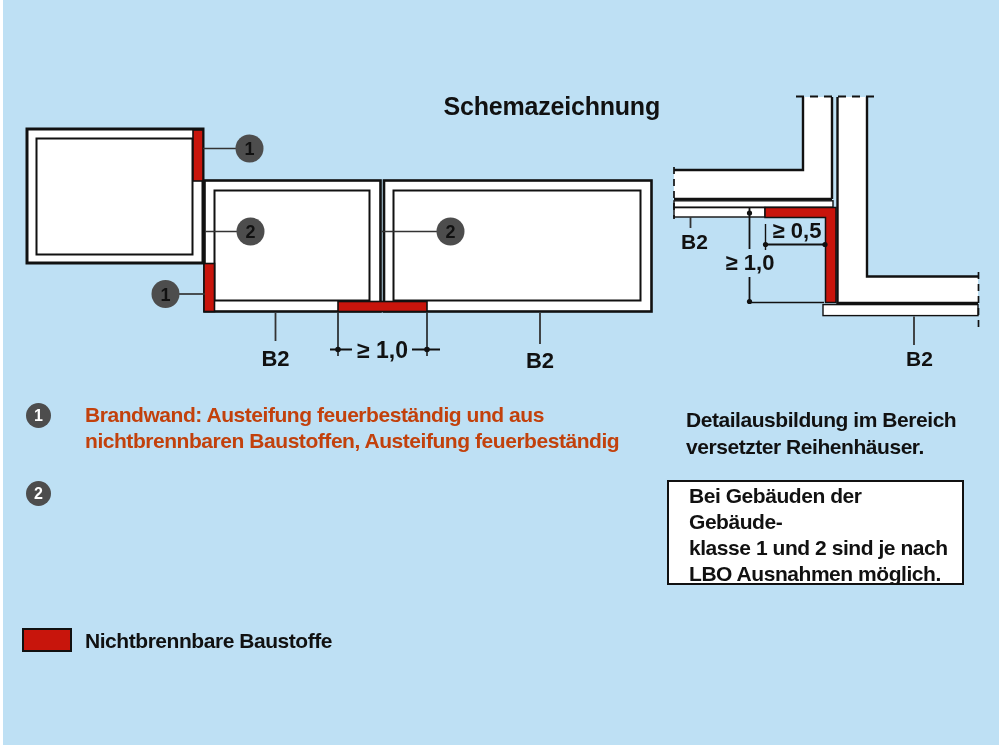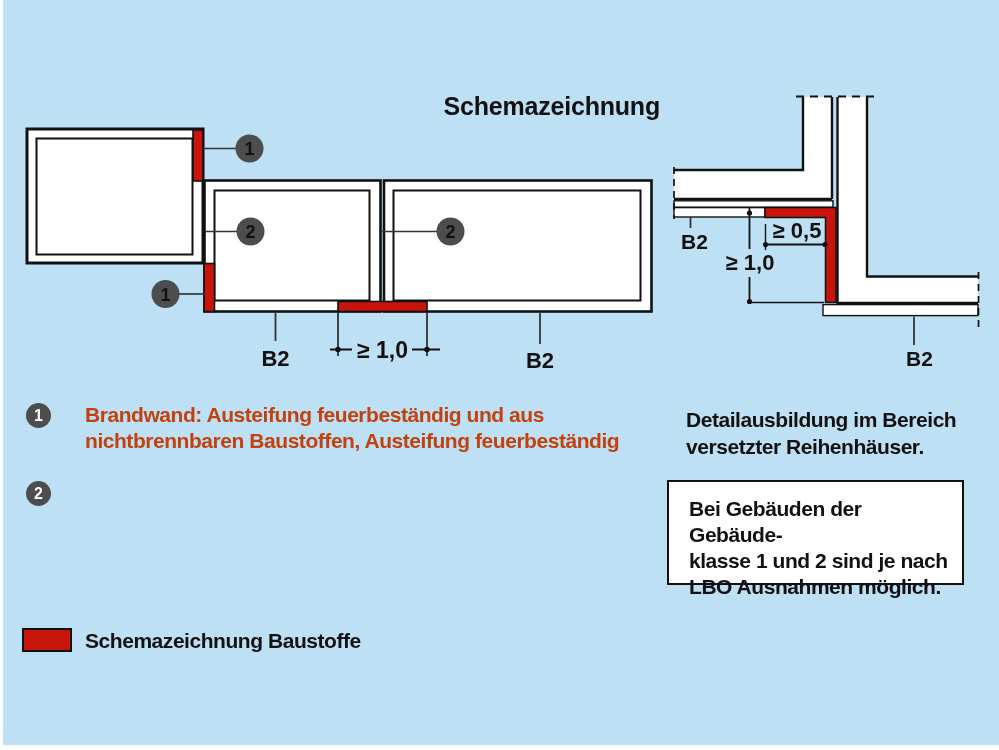--- a/index.html
+++ b/index.html
@@ -21,21 +21,21 @@
     width:25px;height:25px;border-radius:50%;background:#4D4D4D;
     color:#fff;font-size:16px;font-weight:700;line-height:25px;
     text-align:center;
   }
   .caption{
     font-size:21px;font-weight:700;line-height:26.5px;
     letter-spacing:-0.45px;white-space:pre-line;
   }
   .info-box{
     background:#fff;border:2.4px solid #111;width:297px;height:105px;
-    box-sizing:border-box;padding:14px 10px 0 20px;
+    box-sizing:border-box;padding:1px 10px 0 20px;
   }
   .info-text{
     font-size:21px;font-weight:700;line-height:26px;
     letter-spacing:-0.45px;white-space:pre-line;
   }
   .legend-swatch{
     width:50px;height:24px;background:#C8150C;border:2.2px solid #111;
     box-sizing:border-box;
   }
   .legend-label{
@@ -171,17 +171,17 @@
   <div class="abs caption" style="left:686px;top:407px;width:300px;">Detailausbildung im Bereich
 versetzter Reihenhäuser.</div>
 
   <div class="abs info-box" style="left:667px;top:480px;">
     <div class="info-text">Bei Gebäuden der Gebäude-
 klasse 1 und 2 sind je nach
 LBO Ausnahmen möglich.</div>
   </div>
 
   <div class="abs legend-swatch" style="left:22px;top:628px;"></div>
-  <div class="abs legend-label" style="left:85px;top:629px;">Schemazeichnung Baustoffe</div>
+  <div class="abs legend-label" style="left:85px;top:629px;">Nichtbrennbare Baustoffe</div>
 
   <div class="abs edge" style="left:0;top:0;width:3px;height:750px;"></div>
   <div class="abs edge" style="left:0;top:745px;width:999px;height:5px;"></div>
 </div>
 
 </body></html>

